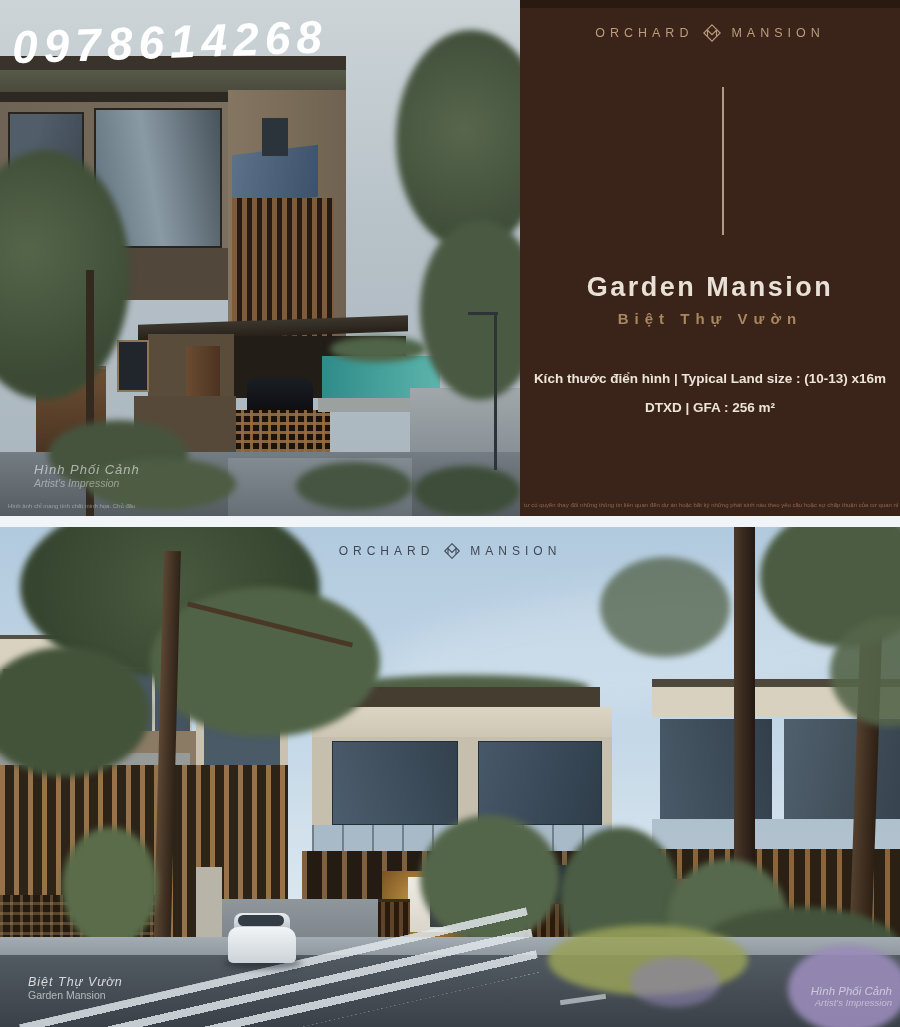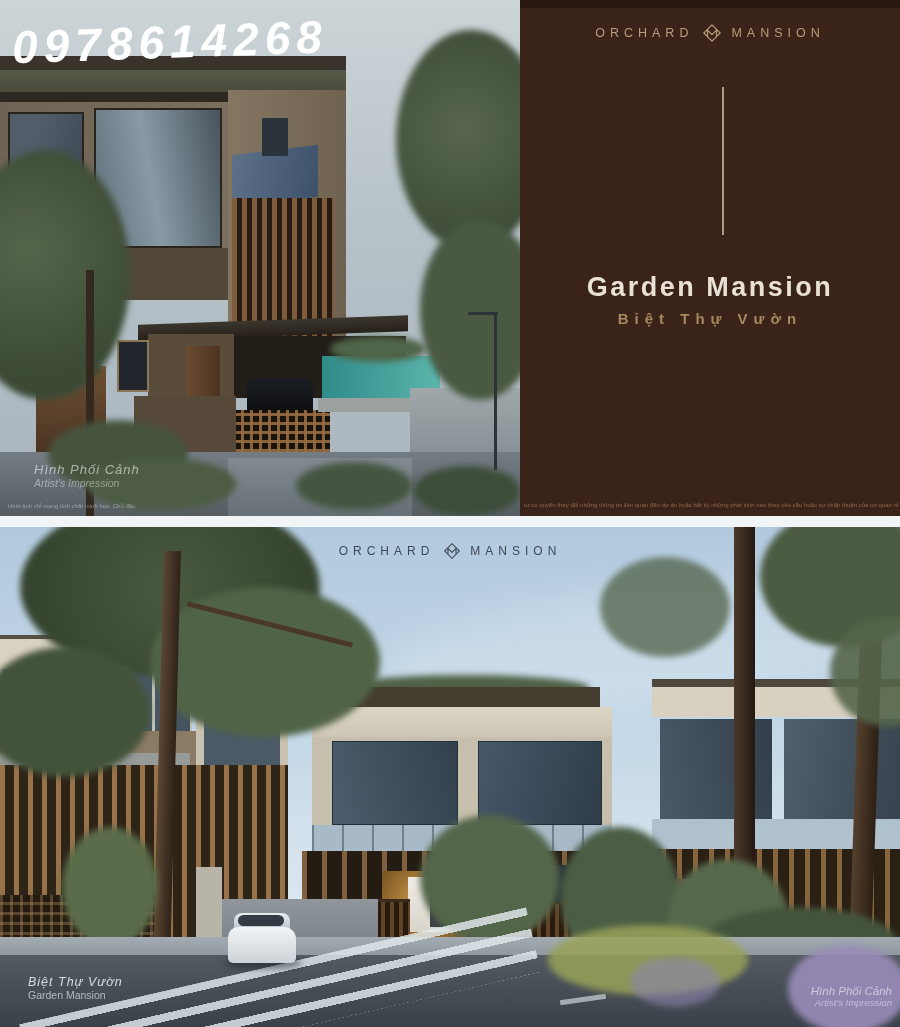--- a/index.html
+++ b/index.html
@@ -109,20 +109,22 @@
             <path d="M12 1 L22 11 L12 21 L2 11 Z" fill="none" stroke="currentColor" stroke-width="1.4"></path>
             <path d="M6.5 15 V7.5 L12 13 L17.5 7.5 V15" fill="none" stroke="currentColor" stroke-width="1.4"></path>
           </svg>
       </span>
       <span>MANSION</span>
     </div>
     <div class="a vline"></div>
     <h1 class="a title">Garden Mansion</h1>
     <h2 class="a subtitle">Biệt Thự Vườn</h2>
     <div class="a specs">
+      <div class="spec">Kích thước điển hình | Typical Land size :  (10-13) x16m</div>
+      <div class="spec">DTXD | GFA :  256 m²</div>
     </div>
     <div class="a panel-disc">tư có quyền thay đổi những thông tin liên quan đến dự án hoặc bất kỳ những phát sinh nào theo yêu cầu hoặc sự chấp thuận của cơ quan nhà nước có thẩm quyền</div>
   </aside>
 
   <div class="a gap"></div>
 
   <section class="sect bottom-photo">
     <div class="a" style="inset:0;background:linear-gradient(180deg,#b2cade 0%,#c3d7e7 40%,#dbe7ef 75%,#e6eef3);"></div>
     <div class="b" style="left:380px;top:60px;width:560px;height:120px;background:rgba(255,255,255,.55);filter:blur(16px);transform:rotate(-6deg);opacity:.35;"></div>
 

